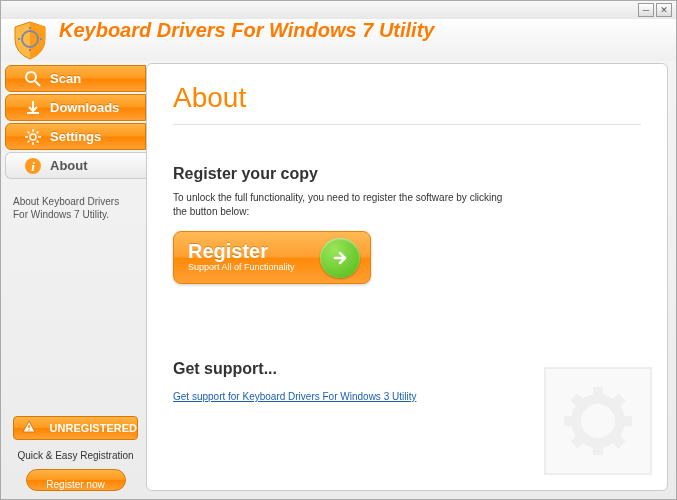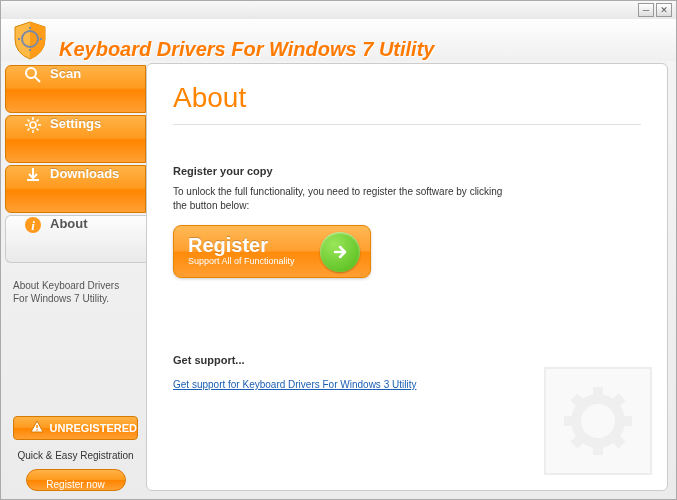--- a/index.html
+++ b/index.html
@@ -34,21 +34,21 @@
   font-size: 9px;
   display: flex;
   align-items: center;
   justify-content: center;
   cursor: pointer;
   color: #555;
 }
 .header {
   height: 42px;
   display: flex;
-  align-items: flex-end;
+  align-items: flex-start;
   padding-left: 8px;
   background: linear-gradient(to bottom, #fefefe, #f0f0f0);
 }
 .shield {
   width: 42px;
   height: 42px;
   position: relative;
   margin-right: 8px;
 }
 .shield svg { width: 100%; height: 100%; }
@@ -63,24 +63,25 @@
   display: flex;
   height: 438px;
 }
 .sidebar {
   width: 145px;
   padding: 4px 0 0 4px;
   display: flex;
   flex-direction: column;
 }
 .nav-btn {
-  height: 48px;
+  height: 27px;
   margin-bottom: 2px;
   border-radius: 6px 0 0 6px;
   display: flex;
+  align-items: center;
   padding-left: 18px;
   font-size: 13px;
   font-weight: bold;
   cursor: pointer;
   position: relative;
 }
 .nav-btn.orange {
   background: linear-gradient(to bottom, #ffb347 0%, #ff9a1e 48%, #ff8500 52%, #ffa033 100%);
   color: #fff;
   border: 1px solid #d87a00;
@@ -112,21 +113,21 @@
   margin: 4px 8px;
   height: 24px;
   border-radius: 4px;
   background: linear-gradient(to bottom, #ffb347 0%, #ff9a1e 48%, #ff8500 52%, #ffa033 100%);
   border: 1px solid #d87a00;
   color: #fff;
   font-size: 11px;
   font-weight: bold;
   display: flex;
   align-items: center;
-  justify-content: flex-end;
+  justify-content: space-between;
   padding-left: 8px;
   gap: 6px;
 }
 .reg-text {
   font-size: 10px;
   color: #333;
   text-align: center;
   padding: 6px 0;
 }
 .reg-now-btn {
@@ -155,21 +156,21 @@
 }
 .page-title {
   font-size: 28px;
   color: #ff8500;
   font-weight: normal;
   border-bottom: 1px solid #e0e0e0;
   padding-bottom: 10px;
   margin-bottom: 40px;
 }
 .section-head {
-  font-size: 11px;
+  font-size: 16px;
   font-weight: bold;
   color: #333;
   margin-bottom: 8px;
 }
 .section-text {
   font-size: 10px;
   color: #333;
   line-height: 1.4;
   margin-bottom: 12px;
   max-width: 340px;
@@ -264,43 +265,43 @@
               <circle cx="7" cy="7" r="5" fill="none" stroke="#fff" stroke-width="2"></circle>
               <line x1="11" y1="11" x2="16" y2="16" stroke="#fff" stroke-width="2"></line>
             </svg>
         </span>
         <span>Scan</span>
       </div>
 
       <div class="nav-btn orange">
         <span class="nav-icon">
           <svg viewBox="0 0 18 18">
+              <path d="M9 2 L9 11 M5 8 L9 12 L13 8 M3 14 L15 14" fill="none" stroke="#fff" stroke-width="2"></path>
+            </svg>
+        </span>
+        <span>Downloads</span>
+      </div>
+
+      <div class="nav-btn orange">
+        <span class="nav-icon">
+          <svg viewBox="0 0 18 18">
               <circle cx="9" cy="9" r="3" fill="none" stroke="#fff" stroke-width="1.5"></circle>
               <g stroke="#fff" stroke-width="1.5">
                 <line x1="9" y1="1" x2="9" y2="4"></line>
                 <line x1="9" y1="14" x2="9" y2="17"></line>
                 <line x1="1" y1="9" x2="4" y2="9"></line>
                 <line x1="14" y1="9" x2="17" y2="9"></line>
                 <line x1="3.5" y1="3.5" x2="5.5" y2="5.5"></line>
                 <line x1="12.5" y1="12.5" x2="14.5" y2="14.5"></line>
                 <line x1="3.5" y1="14.5" x2="5.5" y2="12.5"></line>
                 <line x1="12.5" y1="5.5" x2="14.5" y2="3.5"></line>
               </g>
             </svg>
         </span>
         <span>Settings</span>
-      </div>
-
-      <div class="nav-btn orange">
-        <span class="nav-icon">
-          <svg viewBox="0 0 18 18">
-              <path d="M9 2 L9 11 M5 8 L9 12 L13 8 M3 14 L15 14" fill="none" stroke="#fff" stroke-width="2"></path>
-            </svg>
-        </span>
-        <span>Downloads</span>
       </div>
 
       <div class="nav-btn active">
         <span class="nav-icon">
           <svg viewBox="0 0 18 18">
               <circle cx="9" cy="9" r="8" fill="#ff9a1e"></circle>
               <text x="9" y="14" font-size="13" font-style="italic" font-family="Georgia" fill="#fff" text-anchor="middle" font-weight="bold">i</text>
             </svg>
         </span>
         <span>About</span>

